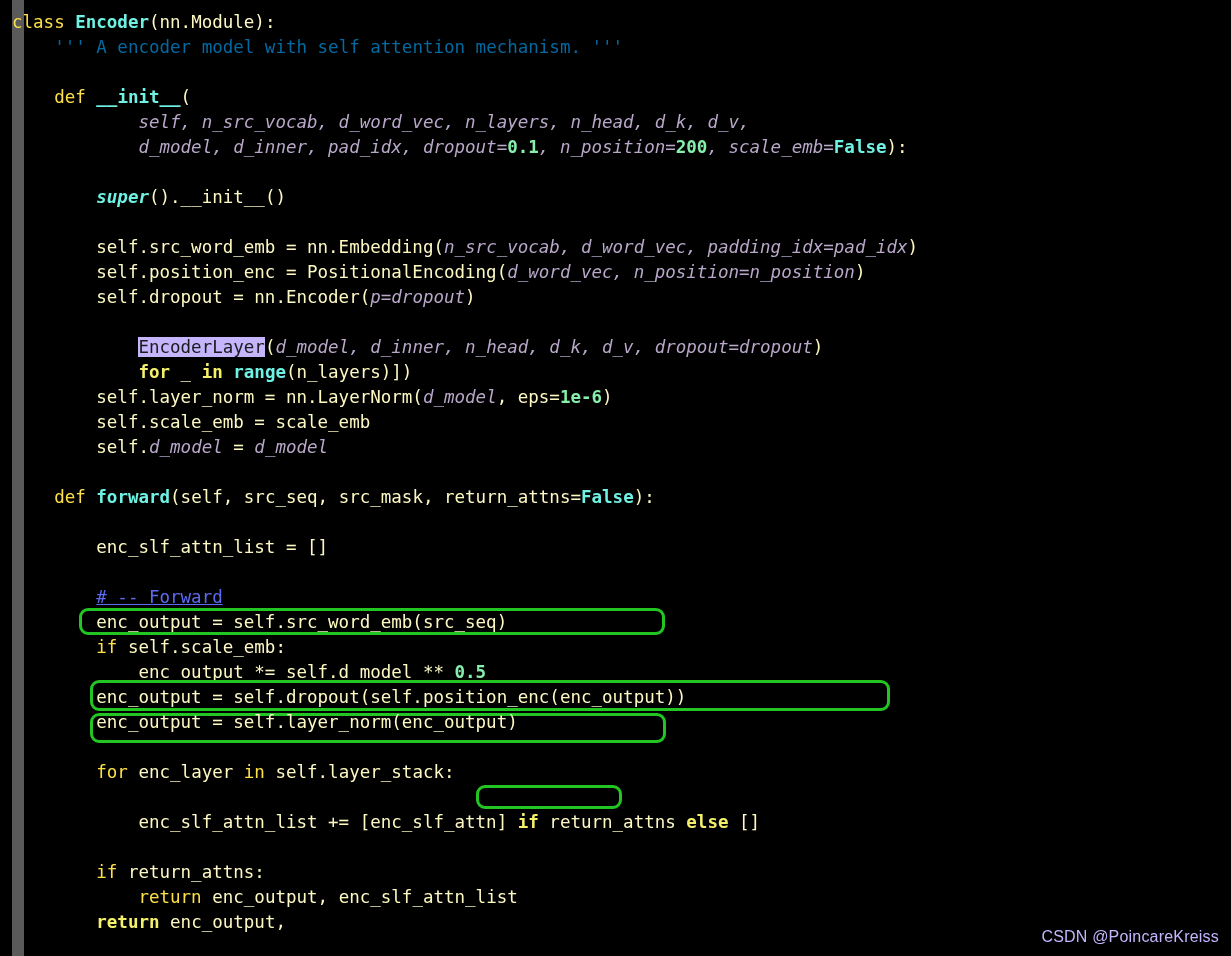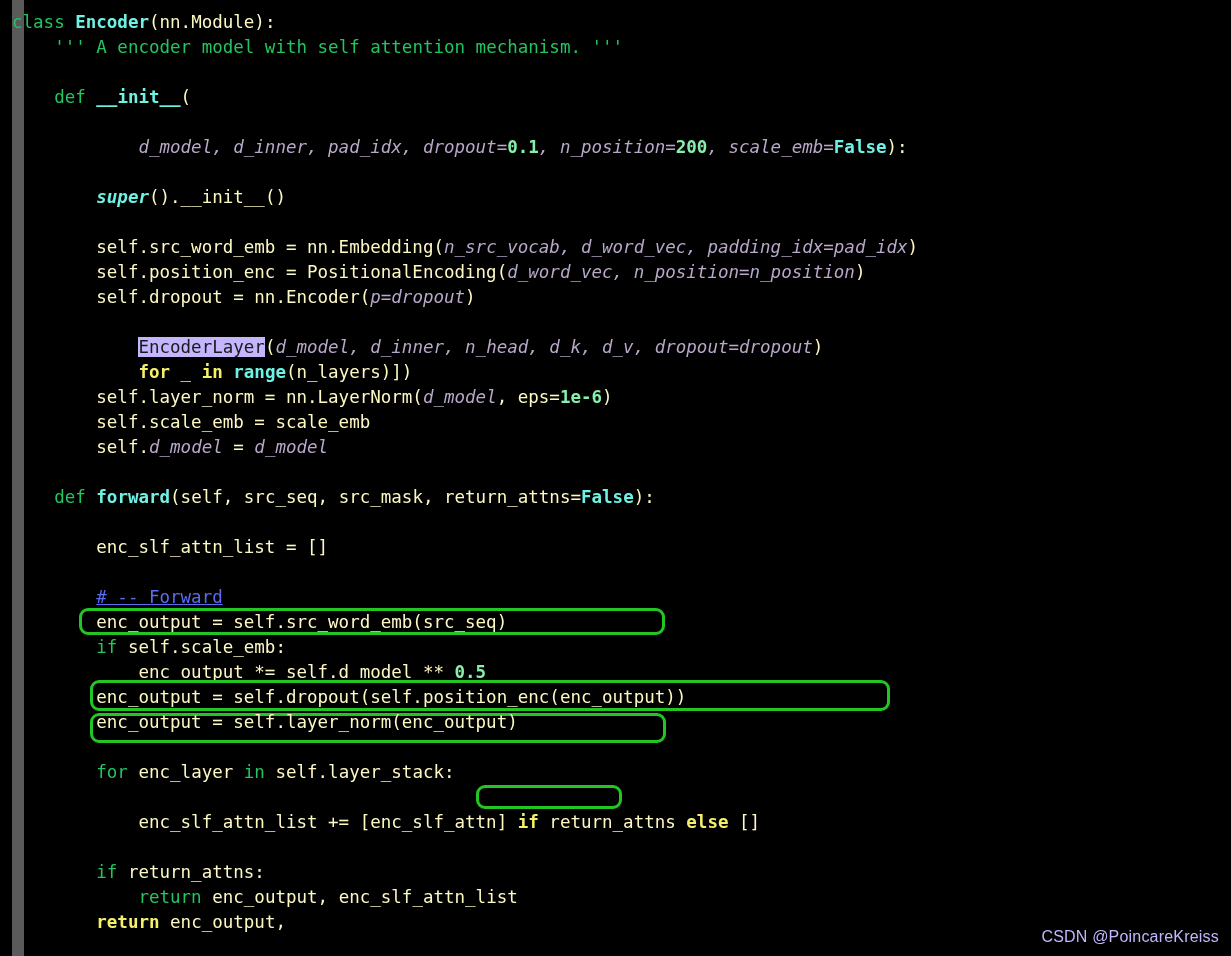--- a/index.html
+++ b/index.html
@@ -41,26 +41,26 @@
     height: 25px;
     line-height: 25px;
     font-size: 17.5px;
     letter-spacing: 0px;
     white-space: pre;
     color: #b9a8c9;
   }
   .ind { color: transparent; }
 
   
-  .kw   { color: #22c55e; }            
+  .kw   { color: #fde047; }            
   .kwb  { color: #f5f06a; font-weight: bold; }
   .name { color: #6ff2e4; font-weight: bold; }   
   .nameq{ color: #6ff2e4; font-weight: bold; font-style: italic; } 
   .num  { color: #86efac; font-weight: bold; }
-  .str  { color: #22c55e; }
+  .str  { color: #0369a1; }
   .com  { color: #5c6bf2; text-decoration: underline; }
   .par  { color: #b9a8c9; font-style: italic; }  
   .plain{ color: #fef9c3; }
   .hl   { background: #c4b5fd; color: #1a1a1a; }
 
   
   .gbox {
     position: absolute;
     border: 3px solid #22c522;
     border-radius: 9px;
@@ -85,21 +85,21 @@
 
 <div id="screen">
 
   <div id="gutter-bar"></div>
 
   <div id="code" style="z-index: 1;">
       <div class="ln" style="top: 10px; padding-left: 12px;"><span class="kw">class </span><span class="name">Encoder</span><span class="plain">(nn.Module):</span></div>
       <div class="ln" style="top: 35px; padding-left: 12px;"><span class="ind">    </span><span class="str">''' A encoder model with self attention mechanism. '''</span></div>
       <div class="ln" style="top: 60px; padding-left: 12px;">&nbsp;</div>
       <div class="ln" style="top: 85px; padding-left: 12px;"><span class="ind">    </span><span class="kw">def </span><span class="name">__init__</span><span class="plain">(</span></div>
-      <div class="ln" style="top: 110px; padding-left: 12px;"><span class="ind">            </span></div>
+      <div class="ln" style="top: 110px; padding-left: 12px;"><span class="ind">            </span><span class="par">self, n_src_vocab, d_word_vec, n_layers, n_head, d_k, d_v,</span></div>
       <div class="ln" style="top: 135px; padding-left: 12px;"><span class="ind">            </span><span class="par">d_model, d_inner, pad_idx, dropout=</span><span class="num">0.1</span><span class="par">, n_position=</span><span class="num">200</span><span class="par">, scale_emb=</span><span class="name">False</span><span class="plain">):</span></div>
       <div class="ln" style="top: 160px; padding-left: 12px;">&nbsp;</div>
       <div class="ln" style="top: 185px; padding-left: 12px;"><span class="ind">        </span><span class="nameq">super</span><span class="plain">().__init__()</span></div>
       <div class="ln" style="top: 210px; padding-left: 12px;">&nbsp;</div>
       <div class="ln" style="top: 235px; padding-left: 12px;"><span class="ind">        </span><span class="plain">self.src_word_emb = nn.Embedding(</span><span class="par">n_src_vocab, d_word_vec, padding_idx=pad_idx</span><span class="plain">)</span></div>
       <div class="ln" style="top: 260px; padding-left: 12px;"><span class="ind">        </span><span class="plain">self.position_enc = PositionalEncoding(</span><span class="par">d_word_vec, n_position=n_position</span><span class="plain">)</span></div>
       <div class="ln" style="top: 285px; padding-left: 12px;"><span class="ind">        </span><span class="plain">self.dropout = nn.Encoder(</span><span class="par">p=dropout</span><span class="plain">)</span></div>
       <div class="ln" style="top: 310px; padding-left: 12px;"><span class="ind">        </span></div>
       <div class="ln" style="top: 335px; padding-left: 12px;"><span class="ind">            </span><span class="hl">EncoderLayer</span><span class="plain">(</span><span class="par">d_model, d_inner, n_head, d_k, d_v, dropout=dropout</span><span class="plain">)</span></div>
       <div class="ln" style="top: 360px; padding-left: 12px;"><span class="ind">            </span><span class="kwb">for </span><span class="plain">_ </span><span class="kwb">in </span><span class="name">range</span><span class="plain">(n_layers)])</span></div>

